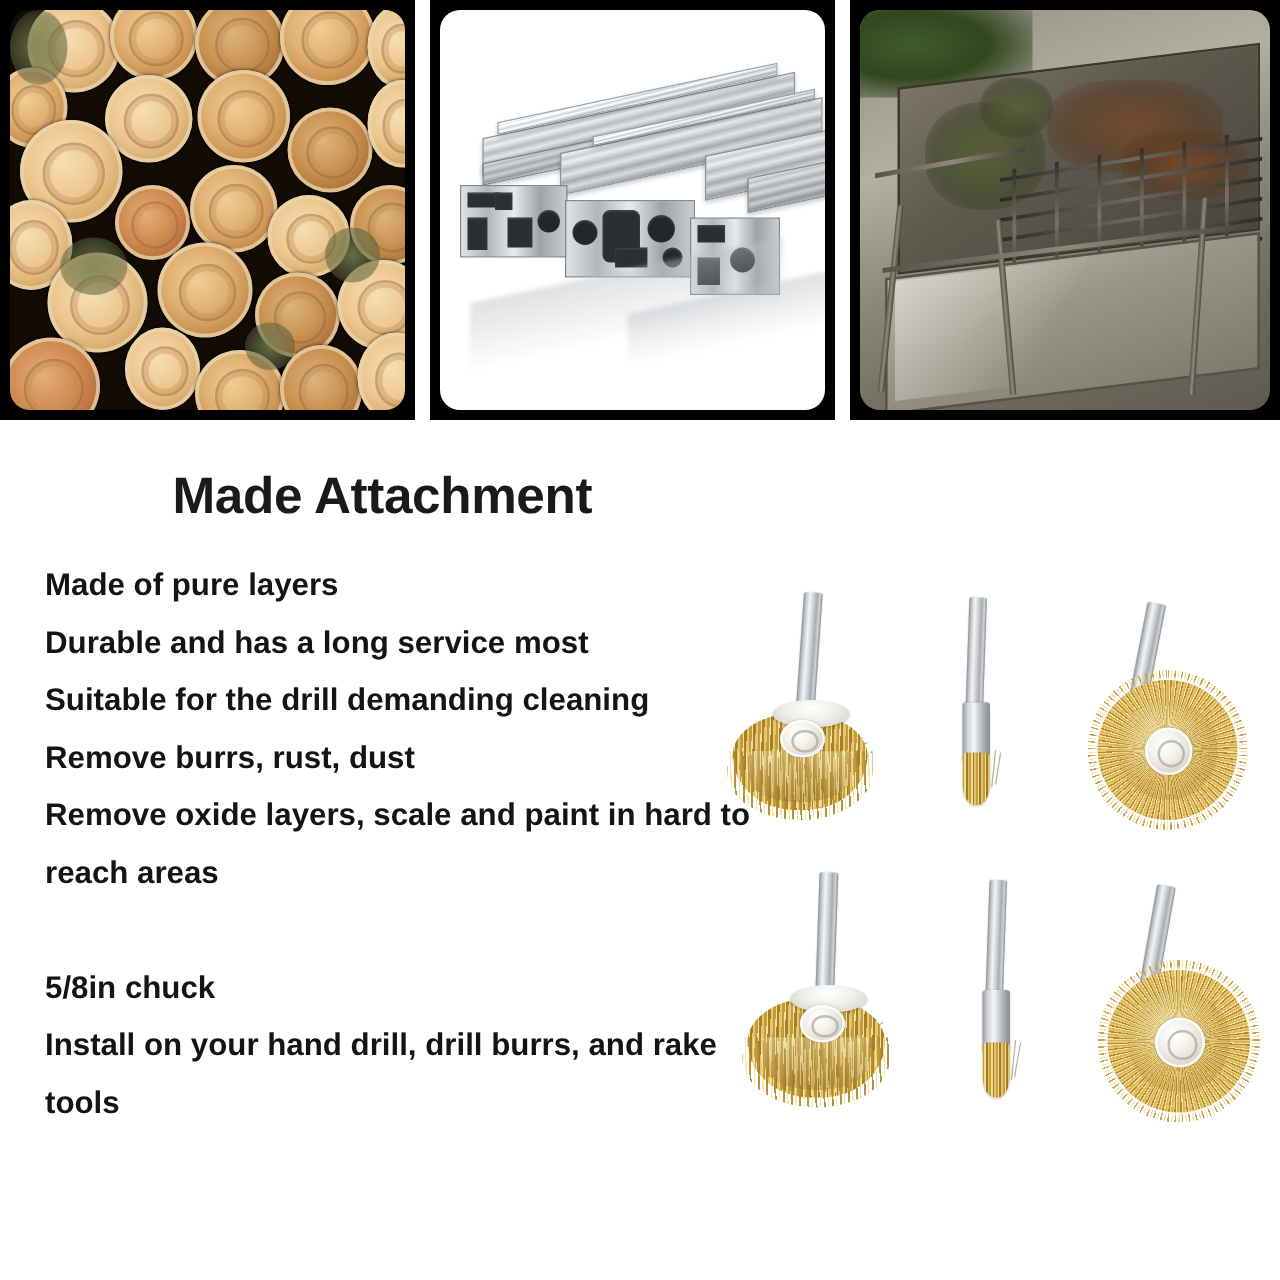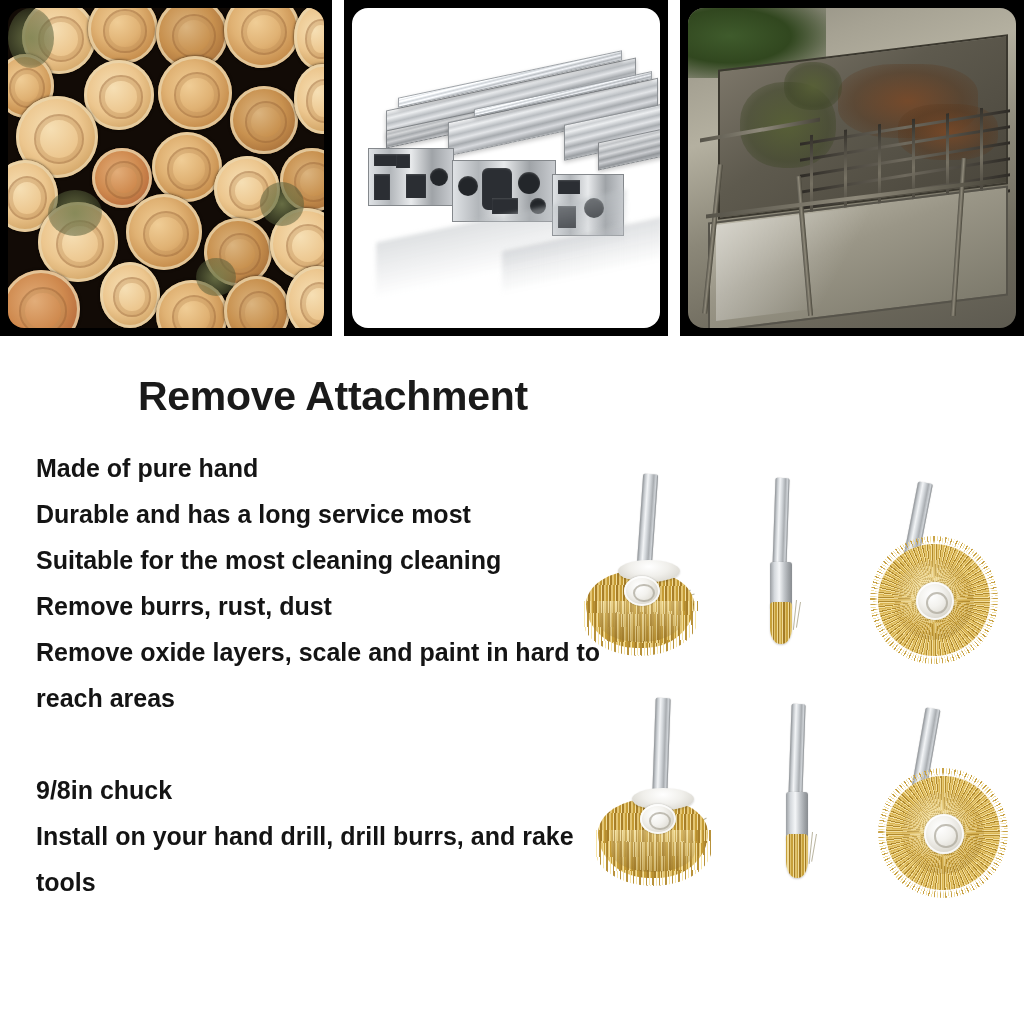--- a/index.html
+++ b/index.html
@@ -427,30 +427,30 @@
       <div class="grill-leg" style="left:268px; top:150px; width:5px;  height:158px; transform:rotate(4deg);"></div>
       <div class="grill-leg" style="left:18px;  top:188px; width:300px; height:4px;  transform:skewY(-7deg);"></div>
       <div class="grill-leg" style="left:12px;  top:120px; width:120px; height:4px;  transform:skewY(-10deg);"></div>
     </div>
   </div>
 
 </div>
 
 <div class="content"></div>
 
-<h1 class="title">Remove Attachment</h1>
+<h1 class="title">Made Attachment</h1>
 
 <div class="feature-list">
-  <div class="feature-line">Made of pure hand</div>
+  <div class="feature-line">Made of pure layers</div>
   <div class="feature-line">Durable and has a long service most</div>
-  <div class="feature-line">Suitable for the most cleaning cleaning</div>
+  <div class="feature-line">Suitable for the drill demanding cleaning</div>
   <div class="feature-line">Remove burrs, rust, dust</div>
   <div class="feature-line">Remove oxide layers, scale and paint in hard to</div>
   <div class="feature-line">reach areas</div>
-  <div class="feature-line spacer-before">9/8in chuck</div>
+  <div class="feature-line spacer-before">5/8in chuck</div>
   <div class="feature-line">Install on your hand drill, drill burrs, and rake</div>
   <div class="feature-line">tools</div>
 </div>
 
 <div class="brush-area">
 
   <div class="brush" style="left:14px; top:22px; width:130px; height:190px;">
     <div class="shank" style="left:66px;  top:12px; width:15px; height:92px; transform:rotate(4deg);"></div>
     <div class="washer" style="left:44px;  top:98px; width:62px; height:22px;"></div>
     <div class="bristles cup" style="left:12px; top:108px; width:108px; height:78px;"></div>

